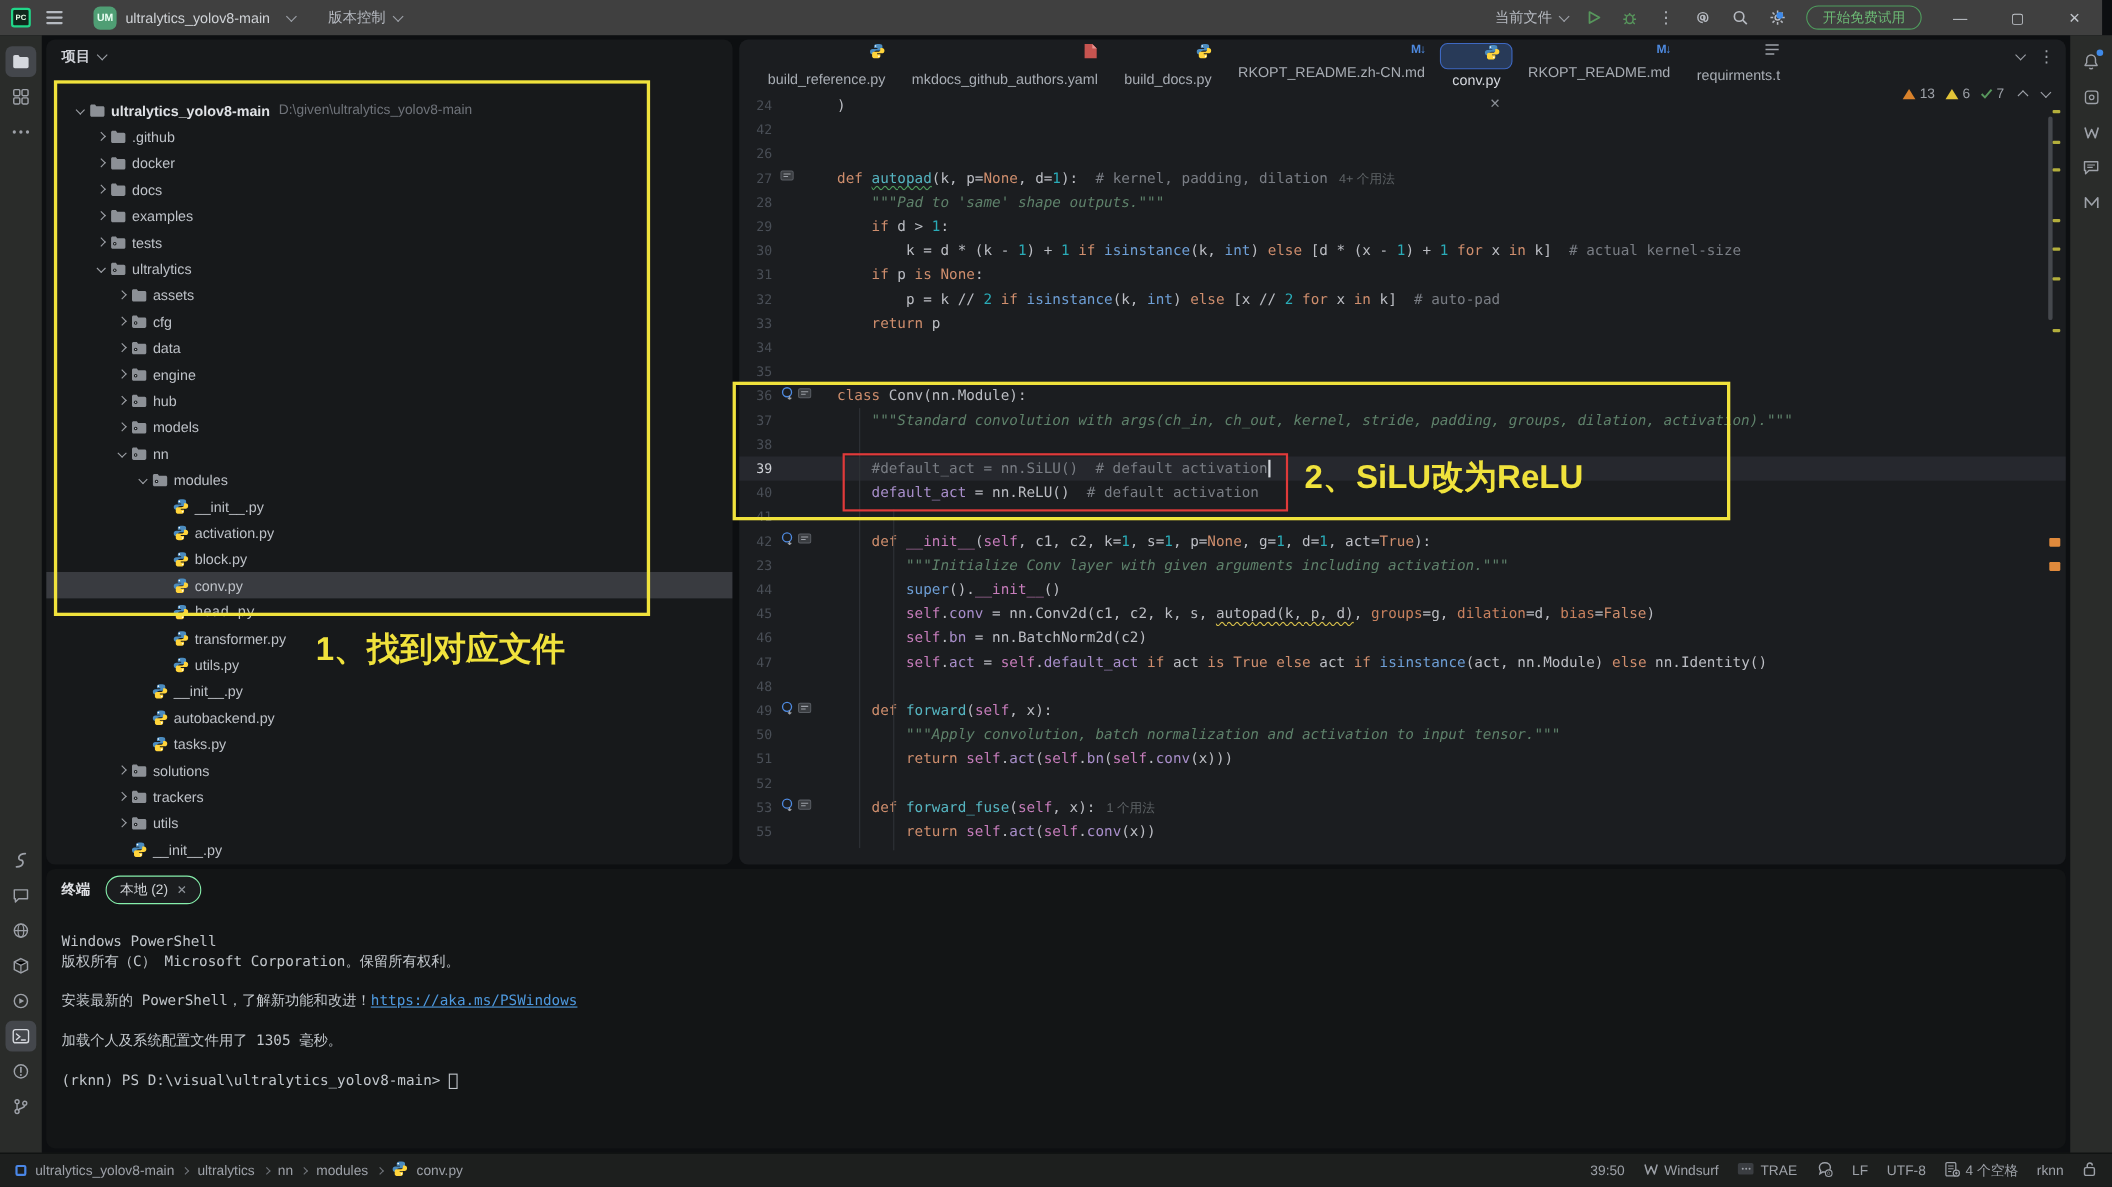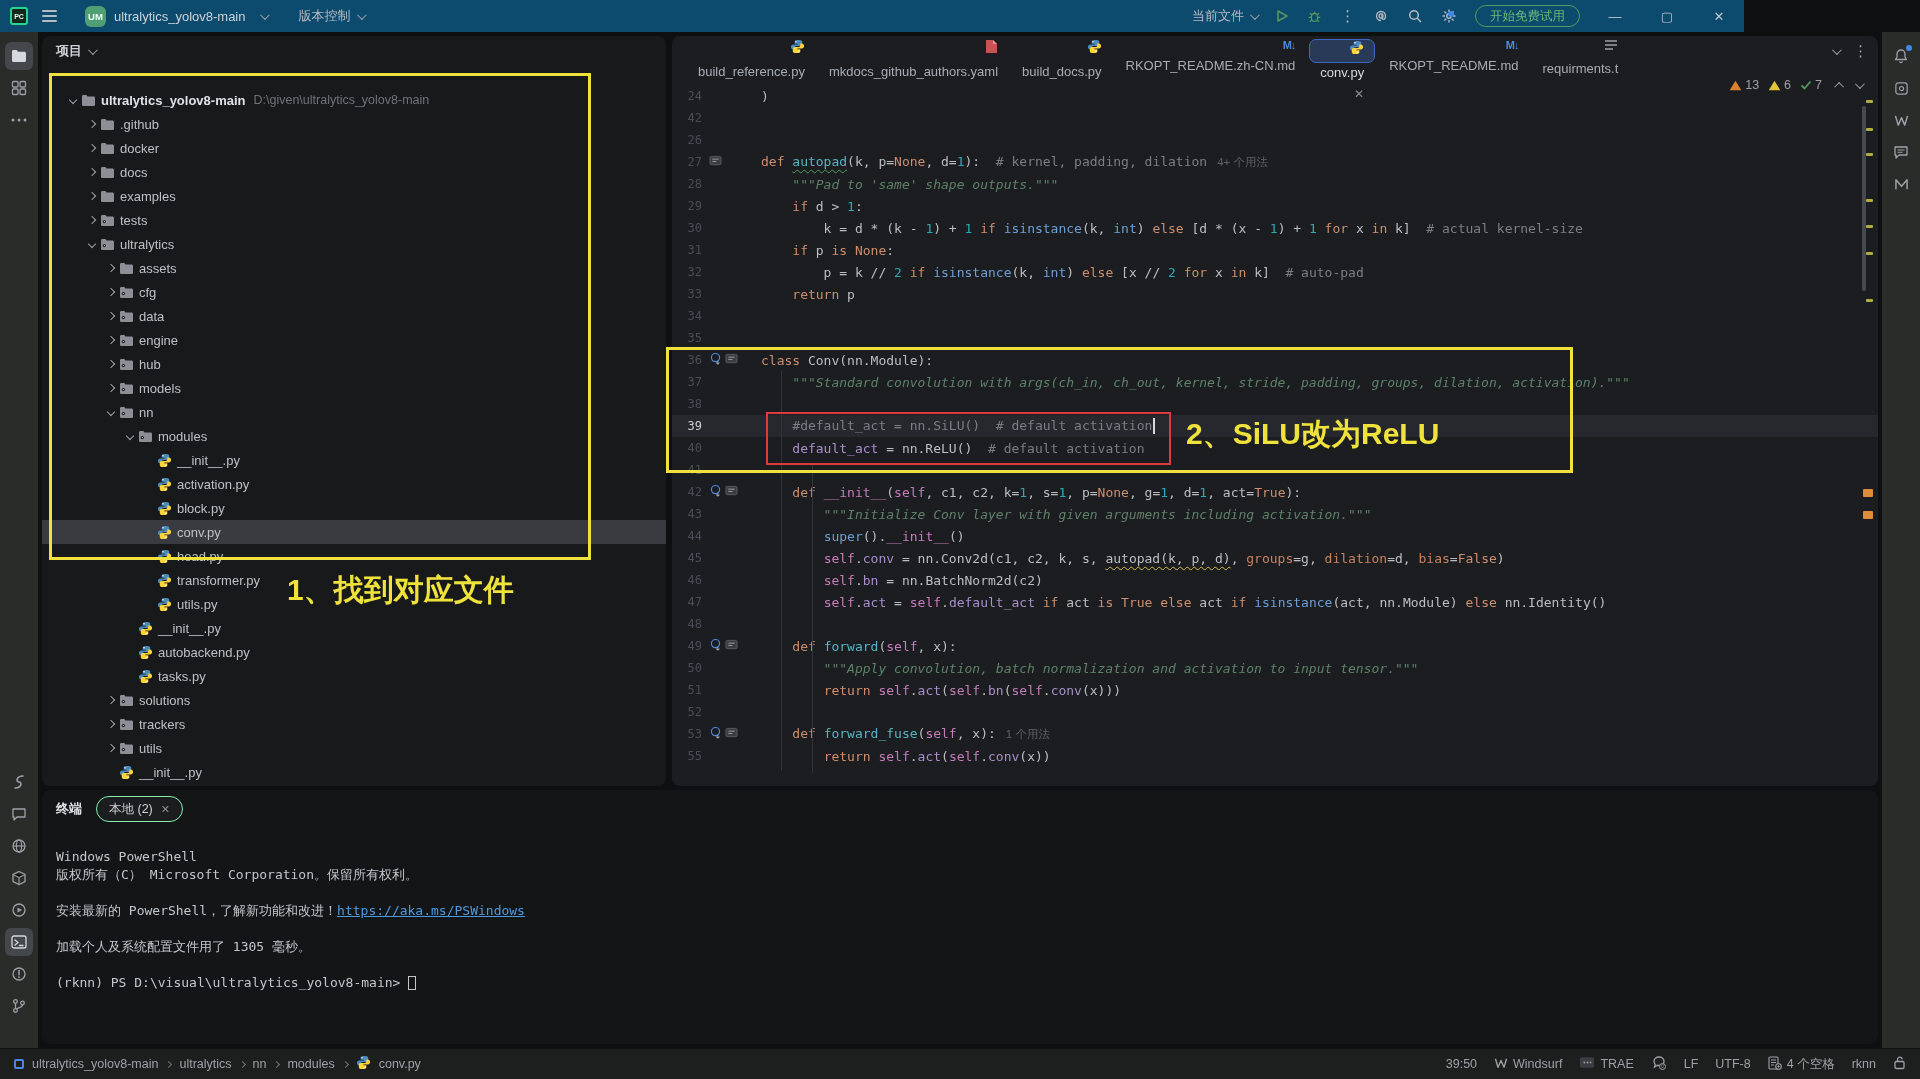--- a/index.html
+++ b/index.html
@@ -1,22 +1,22 @@
 <!DOCTYPE html>
 <html><head>
 <meta charset="utf-8">
 <style>
   * { margin:0; padding:0; box-sizing:border-box; }
   html,body { width:1920px; height:1079px; background:#0d0f11; overflow:hidden;
               font-family:"Liberation Sans",sans-serif; }
   #stage { position:absolute; inset:0; width:1920px; height:1079px; }
 
   
-  #titlebar { position:absolute; left:0; top:0; width:1744px; height:32px;
-              background:#0c4a6e; display:flex; align-items:center; color:#cfd2d6; font-size:13px; }
+  #titlebar { position:absolute; left:0; top:0; width:1911px; height:32px;
+              background:#404040; display:flex; align-items:center; color:#cfd2d6; font-size:13px; }
   .tb-left { display:flex; align-items:center; gap:14px; padding-left:10px; }
   .pc-logo { width:18px; height:18px; border:2px solid #21d789; border-radius:3px;
              color:#e8ffe9; font-size:7px; font-weight:bold; display:flex; align-items:center; justify-content:center; background:#10281c; }
   .hamburger span { display:block; width:15px; height:2px; background:#b6bac1; margin:3px 0; border-radius:1px; }
   .um-badge { width:21px; height:21px; border-radius:6px; background:#4f9e74; color:#eafff3;
               font-size:9.5px; font-weight:bold; display:flex; align-items:center; justify-content:center; }
   .chev-d { display:inline-block; width:7px; height:7px; border-right:1.6px solid #9da1a8; border-bottom:1.6px solid #9da1a8; transform:rotate(45deg) translateY(-2px); margin-left:6px; }
   .tb-item { display:flex; align-items:center; cursor:default; }
   .tb-right { position:absolute; right:0; top:0; height:32px; display:flex; align-items:center; gap:18px; padding-right:8px; }
   .ticon { color:#b6bac1; display:flex; align-items:center; }
@@ -522,21 +522,21 @@
           <span class="t-icon">
             <svg width="15" height="15" viewBox="0 0 16 16">
               <path fill="#4b8bbe" d="M8 1C6 1 5 1.8 5 3v2h3.2v.9H3.5C2 5.9 1 7 1 8.5S2 11.1 3.5 11.1H5V9.4C5 8.1 6.1 7.4 7.4 7.4H11c1.2 0 2-.8 2-2V3c0-1.2-1-2-3-2z"></path>
               <path fill="#ffd43b" d="M8 15c2 0 3-.8 3-2v-2H7.8v-.9h4.7c1.5 0 2.5-1.1 2.5-2.6S14 4.9 12.5 4.9H11v1.7c0 1.3-1.1 2-2.4 2H5c-1.2 0-2 .8-2 2V13c0 1.2 1 2 3 2z"></path>
               <circle cx="6.4" cy="3" r=".8" fill="#fff"></circle>
               <circle cx="9.6" cy="13" r=".8" fill="#fff"></circle>
             </svg>
           </span>
           <span class="t-label">conv.py</span>
         </div>
-        <div class="trow" style="padding-left: 98px;">
+        <div class="trow" style="padding-left: 98px; font-family: Liberation Mono, monospace;">
           <span class="t-chev"></span>
           <span class="t-icon">
             <svg width="15" height="15" viewBox="0 0 16 16">
               <path fill="#4b8bbe" d="M8 1C6 1 5 1.8 5 3v2h3.2v.9H3.5C2 5.9 1 7 1 8.5S2 11.1 3.5 11.1H5V9.4C5 8.1 6.1 7.4 7.4 7.4H11c1.2 0 2-.8 2-2V3c0-1.2-1-2-3-2z"></path>
               <path fill="#ffd43b" d="M8 15c2 0 3-.8 3-2v-2H7.8v-.9h4.7c1.5 0 2.5-1.1 2.5-2.6S14 4.9 12.5 4.9H11v1.7c0 1.3-1.1 2-2.4 2H5c-1.2 0-2 .8-2 2V13c0 1.2 1 2 3 2z"></path>
               <circle cx="6.4" cy="3" r=".8" fill="#fff"></circle>
               <circle cx="9.6" cy="13" r=".8" fill="#fff"></circle>
             </svg>
           </span>
           <span class="t-label">head.py</span>
@@ -847,21 +847,21 @@
                 <path d="M9.5 9.5 L9.5 13 M9.5 13 L7.8 11.4 M9.5 13 L11.2 11.4" stroke="#9da1a8" stroke-width="1.1" fill="none"></path>
               </svg></span>
             <span><svg width="13" height="12" viewBox="0 0 14 13">
                 <rect x="1" y="1.5" width="12" height="9" rx="1.5" fill="#3a3d41" stroke="#5a5e64" stroke-width="1"></rect>
                 <path d="M3.5 4.5h7 M3.5 7h4.5" stroke="#9da1a8" stroke-width="1"></path>
               </svg></span>
           </span>
           <span class="codeline"><span class="c-pln">    </span><span class="c-kw">def </span><span class="c-dun">__init__</span><span class="c-pln">(</span><span class="c-self">self</span><span class="c-pln">, c1, c2, k=</span><span class="c-num">1</span><span class="c-pln">, s=</span><span class="c-num">1</span><span class="c-pln">, p=</span><span class="c-kw">None</span><span class="c-pln">, g=</span><span class="c-num">1</span><span class="c-pln">, d=</span><span class="c-num">1</span><span class="c-pln">, act=</span><span class="c-kw">True</span><span class="c-pln">):</span></span>
         </div>
         <div class="crow">
-          <span class="lnum">43</span>
+          <span class="lnum">23</span>
           <span class="gut"></span>
           <span class="codeline"><span class="c-doc">        """Initialize Conv layer with given arguments including activation."""</span></span>
         </div>
         <div class="crow">
           <span class="lnum">44</span>
           <span class="gut"></span>
           <span class="codeline"><span class="c-pln">        </span><span class="c-bi">super</span><span class="c-pln">().</span><span class="c-dun">__init__</span><span class="c-pln">()</span></span>
         </div>
         <div class="crow">
           <span class="lnum">45</span>

